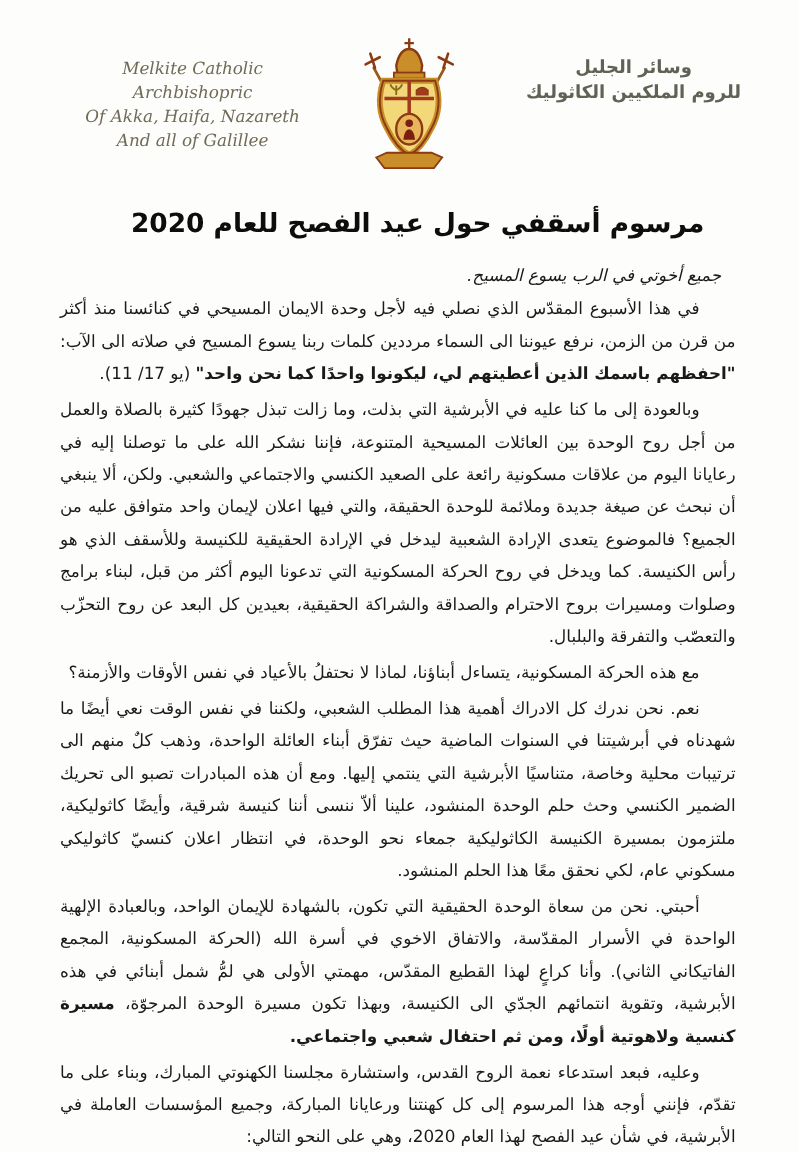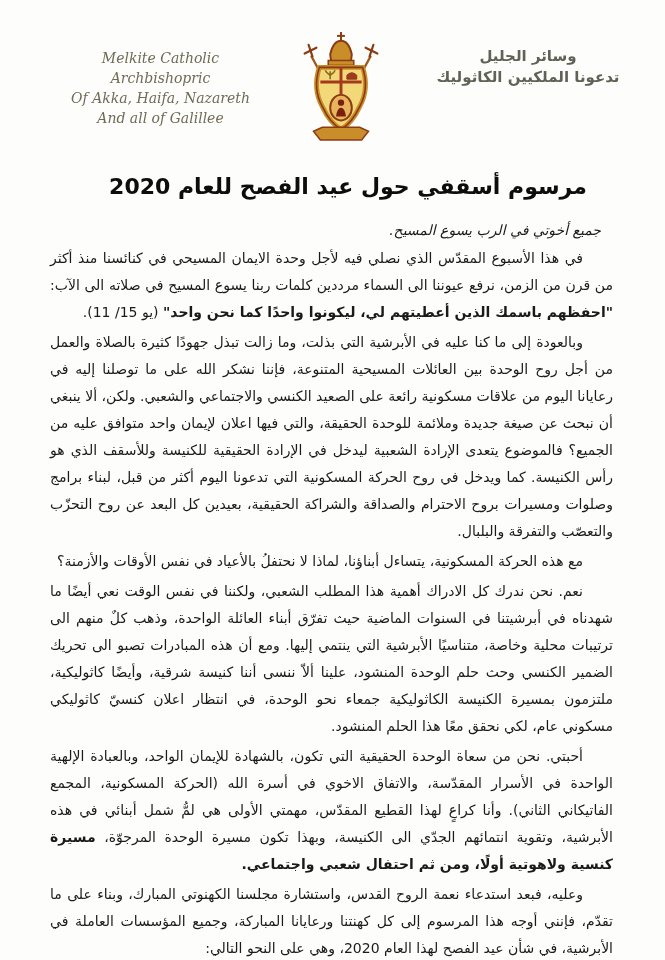--- a/index.html
+++ b/index.html
@@ -97,31 +97,31 @@
         <ellipse cx="55" cy="79" rx="11" ry="13" fill="#e9b55c" stroke="#8a3b14" stroke-width="2"></ellipse>
         <circle cx="55" cy="74" r="3.2" fill="#7a1f10"></circle>
         <path d="M50 88 q1 -9 5 -9 q4 0 5 9 z" fill="#7a1f10"></path>
 
         <path d="M27 103 l9 -4 h38 l9 4 l-7 9 h-42 z" fill="var(--emblem-gold)" stroke="#8a3b14" stroke-width="1.5"></path>
       </svg>
     </div>
 
     <div class="addr-ar">
       <div>وسائر الجليل</div>
-      <div>تدعونا الملكيين الكاثوليك</div>
+      <div>للروم الملكيين الكاثوليك</div>
     </div>
 
   </div>
 
   <h1 class="doc-title">مرسوم أسقفي حول عيد الفصح للعام 2020</h1>
 
   <div class="doc-body">
     <p class="salutation">جميع أخوتي في الرب يسوع المسيح.</p>
 
-  <p><span>في هذا الأسبوع المقدّس الذي نصلي فيه لأجل وحدة الايمان المسيحي في كنائسنا منذ أكثر من قرن من الزمن، نرفع عيوننا الى السماء مرددين كلمات ربنا يسوع المسيح في صلاته الى الآب: </span><span class="bold">"احفظهم باسمك الذين أعطيتهم لي، ليكونوا واحدًا كما نحن واحد"</span><span> (يو 15/ 11).</span></p>
+  <p><span>في هذا الأسبوع المقدّس الذي نصلي فيه لأجل وحدة الايمان المسيحي في كنائسنا منذ أكثر من قرن من الزمن، نرفع عيوننا الى السماء مرددين كلمات ربنا يسوع المسيح في صلاته الى الآب: </span><span class="bold">"احفظهم باسمك الذين أعطيتهم لي، ليكونوا واحدًا كما نحن واحد"</span><span> (يو 17/ 11).</span></p>
       <p><span>وبالعودة إلى ما كنا عليه في الأبرشية التي بذلت، وما زالت تبذل جهودًا كثيرة بالصلاة والعمل من أجل روح الوحدة بين العائلات المسيحية المتنوعة، فإننا نشكر الله على ما توصلنا إليه في رعايانا اليوم من علاقات مسكونية رائعة على الصعيد الكنسي والاجتماعي والشعبي. ولكن، ألا ينبغي أن نبحث عن صيغة جديدة وملائمة للوحدة الحقيقة، والتي فيها اعلان لإيمان واحد متوافق عليه من الجميع؟ فالموضوع يتعدى الإرادة الشعبية ليدخل في الإرادة الحقيقية للكنيسة وللأسقف الذي هو رأس الكنيسة. كما ويدخل في روح الحركة المسكونية التي تدعونا اليوم أكثر من قبل، لبناء برامج وصلوات ومسيرات بروح الاحترام والصداقة والشراكة الحقيقية، بعيدين كل البعد عن روح التحزّب والتعصّب والتفرقة والبلبال.</span></p>
       <p><span>مع هذه الحركة المسكونية، يتساءل أبناؤنا، لماذا لا نحتفلُ بالأعياد في نفس الأوقات والأزمنة؟</span></p>
       <p><span>نعم. نحن ندرك كل الادراك أهمية هذا المطلب الشعبي، ولكننا في نفس الوقت نعي أيضًا ما شهدناه في أبرشيتنا في السنوات الماضية حيث تفرّق أبناء العائلة الواحدة، وذهب كلٌ منهم الى ترتيبات محلية وخاصة، متناسيًا الأبرشية التي ينتمي إليها. ومع أن هذه المبادرات تصبو الى تحريك الضمير الكنسي وحث حلم الوحدة المنشود، علينا ألاّ ننسى أننا كنيسة شرقية، وأيضًا كاثوليكية، ملتزمون بمسيرة الكنيسة الكاثوليكية جمعاء نحو الوحدة، في انتظار اعلان كنسيّ كاثوليكي مسكوني عام، لكي نحقق معًا هذا الحلم المنشود.</span></p>
       <p><span>أحبتي. نحن من سعاة الوحدة الحقيقية التي تكون، بالشهادة للإيمان الواحد، وبالعبادة الإلهية الواحدة في الأسرار المقدّسة، والاتفاق الاخوي في أسرة الله (الحركة المسكونية، المجمع الفاتيكاني الثاني). وأنا كراعٍ لهذا القطيع المقدّس، مهمتي الأولى هي لمُّ شمل أبنائي في هذه الأبرشية، وتقوية انتمائهم الجدّي الى الكنيسة، وبهذا تكون مسيرة الوحدة المرجوّة، </span><span class="bold">مسيرة كنسية ولاهوتية أولًا، ومن ثم احتفال شعبي واجتماعي.</span></p>
       <p><span>وعليه، فبعد استدعاء نعمة الروح القدس، واستشارة مجلسنا الكهنوتي المبارك، وبناء على ما تقدّم، فإنني أوجه هذا المرسوم إلى كل كهنتنا ورعايانا المباركة، وجميع المؤسسات العاملة في الأبرشية، في شأن عيد الفصح لهذا العام 2020، وهي على النحو التالي:</span></p>
     </div>
 
 </div>
 
 </body></html>

